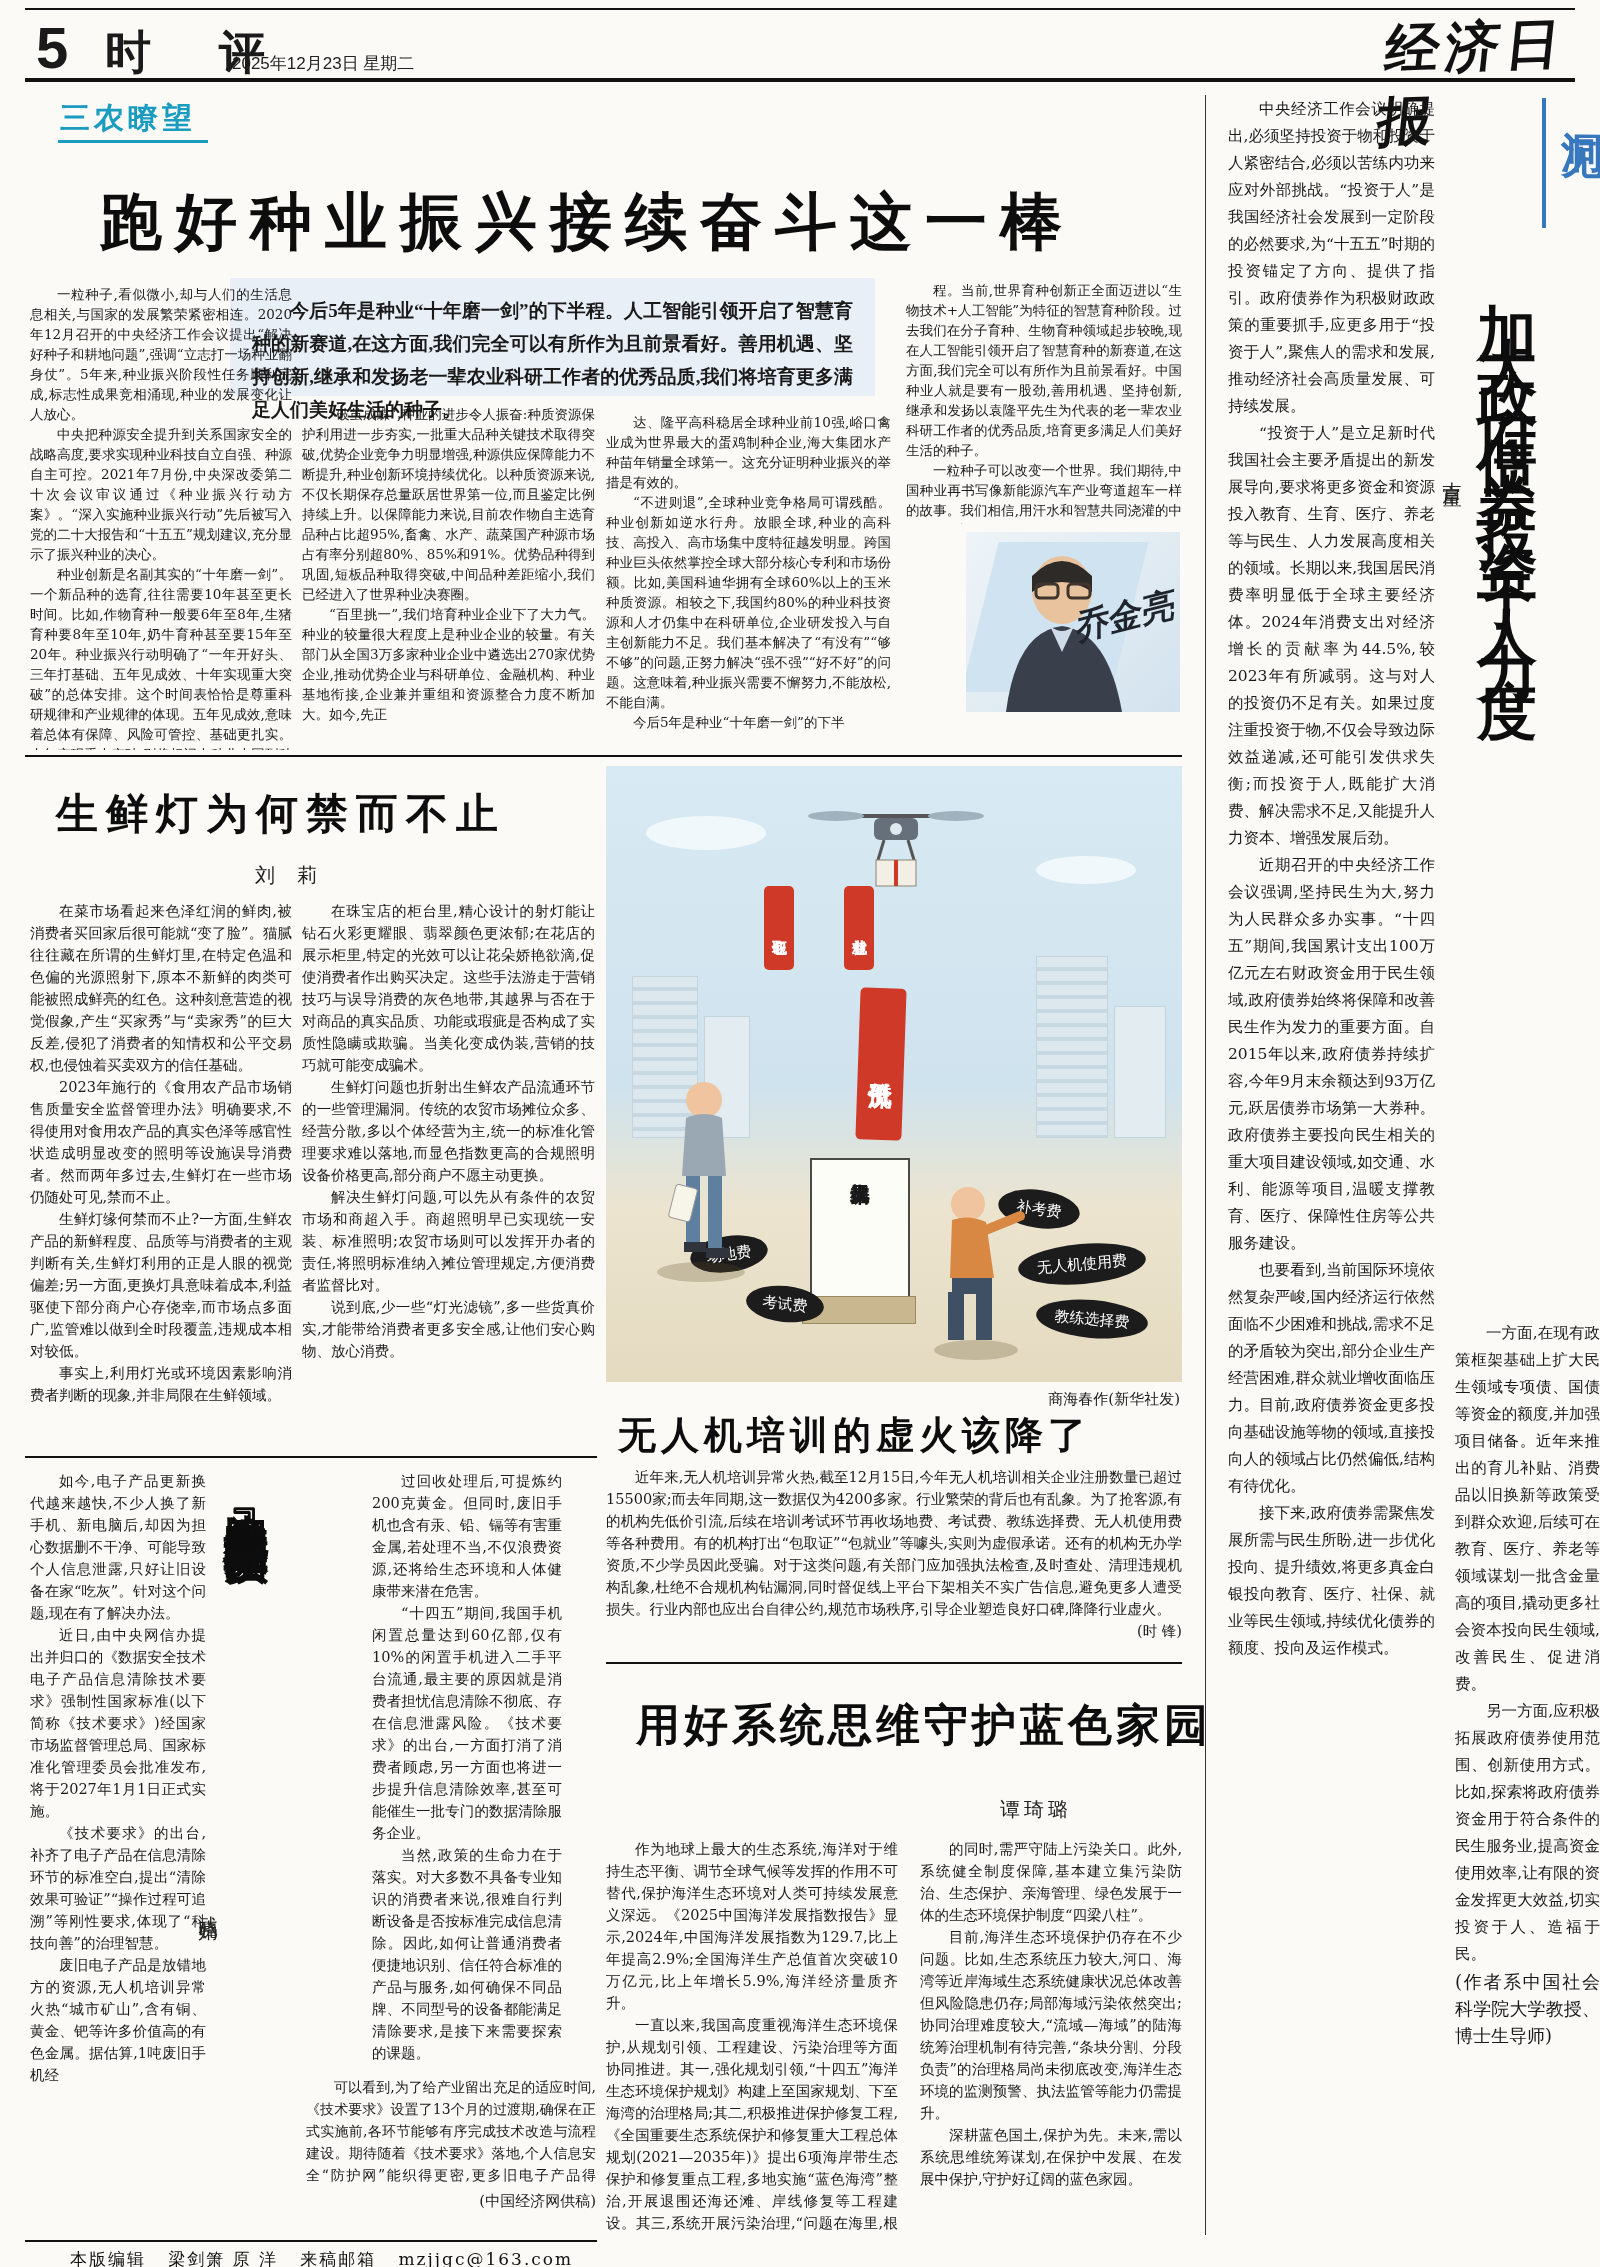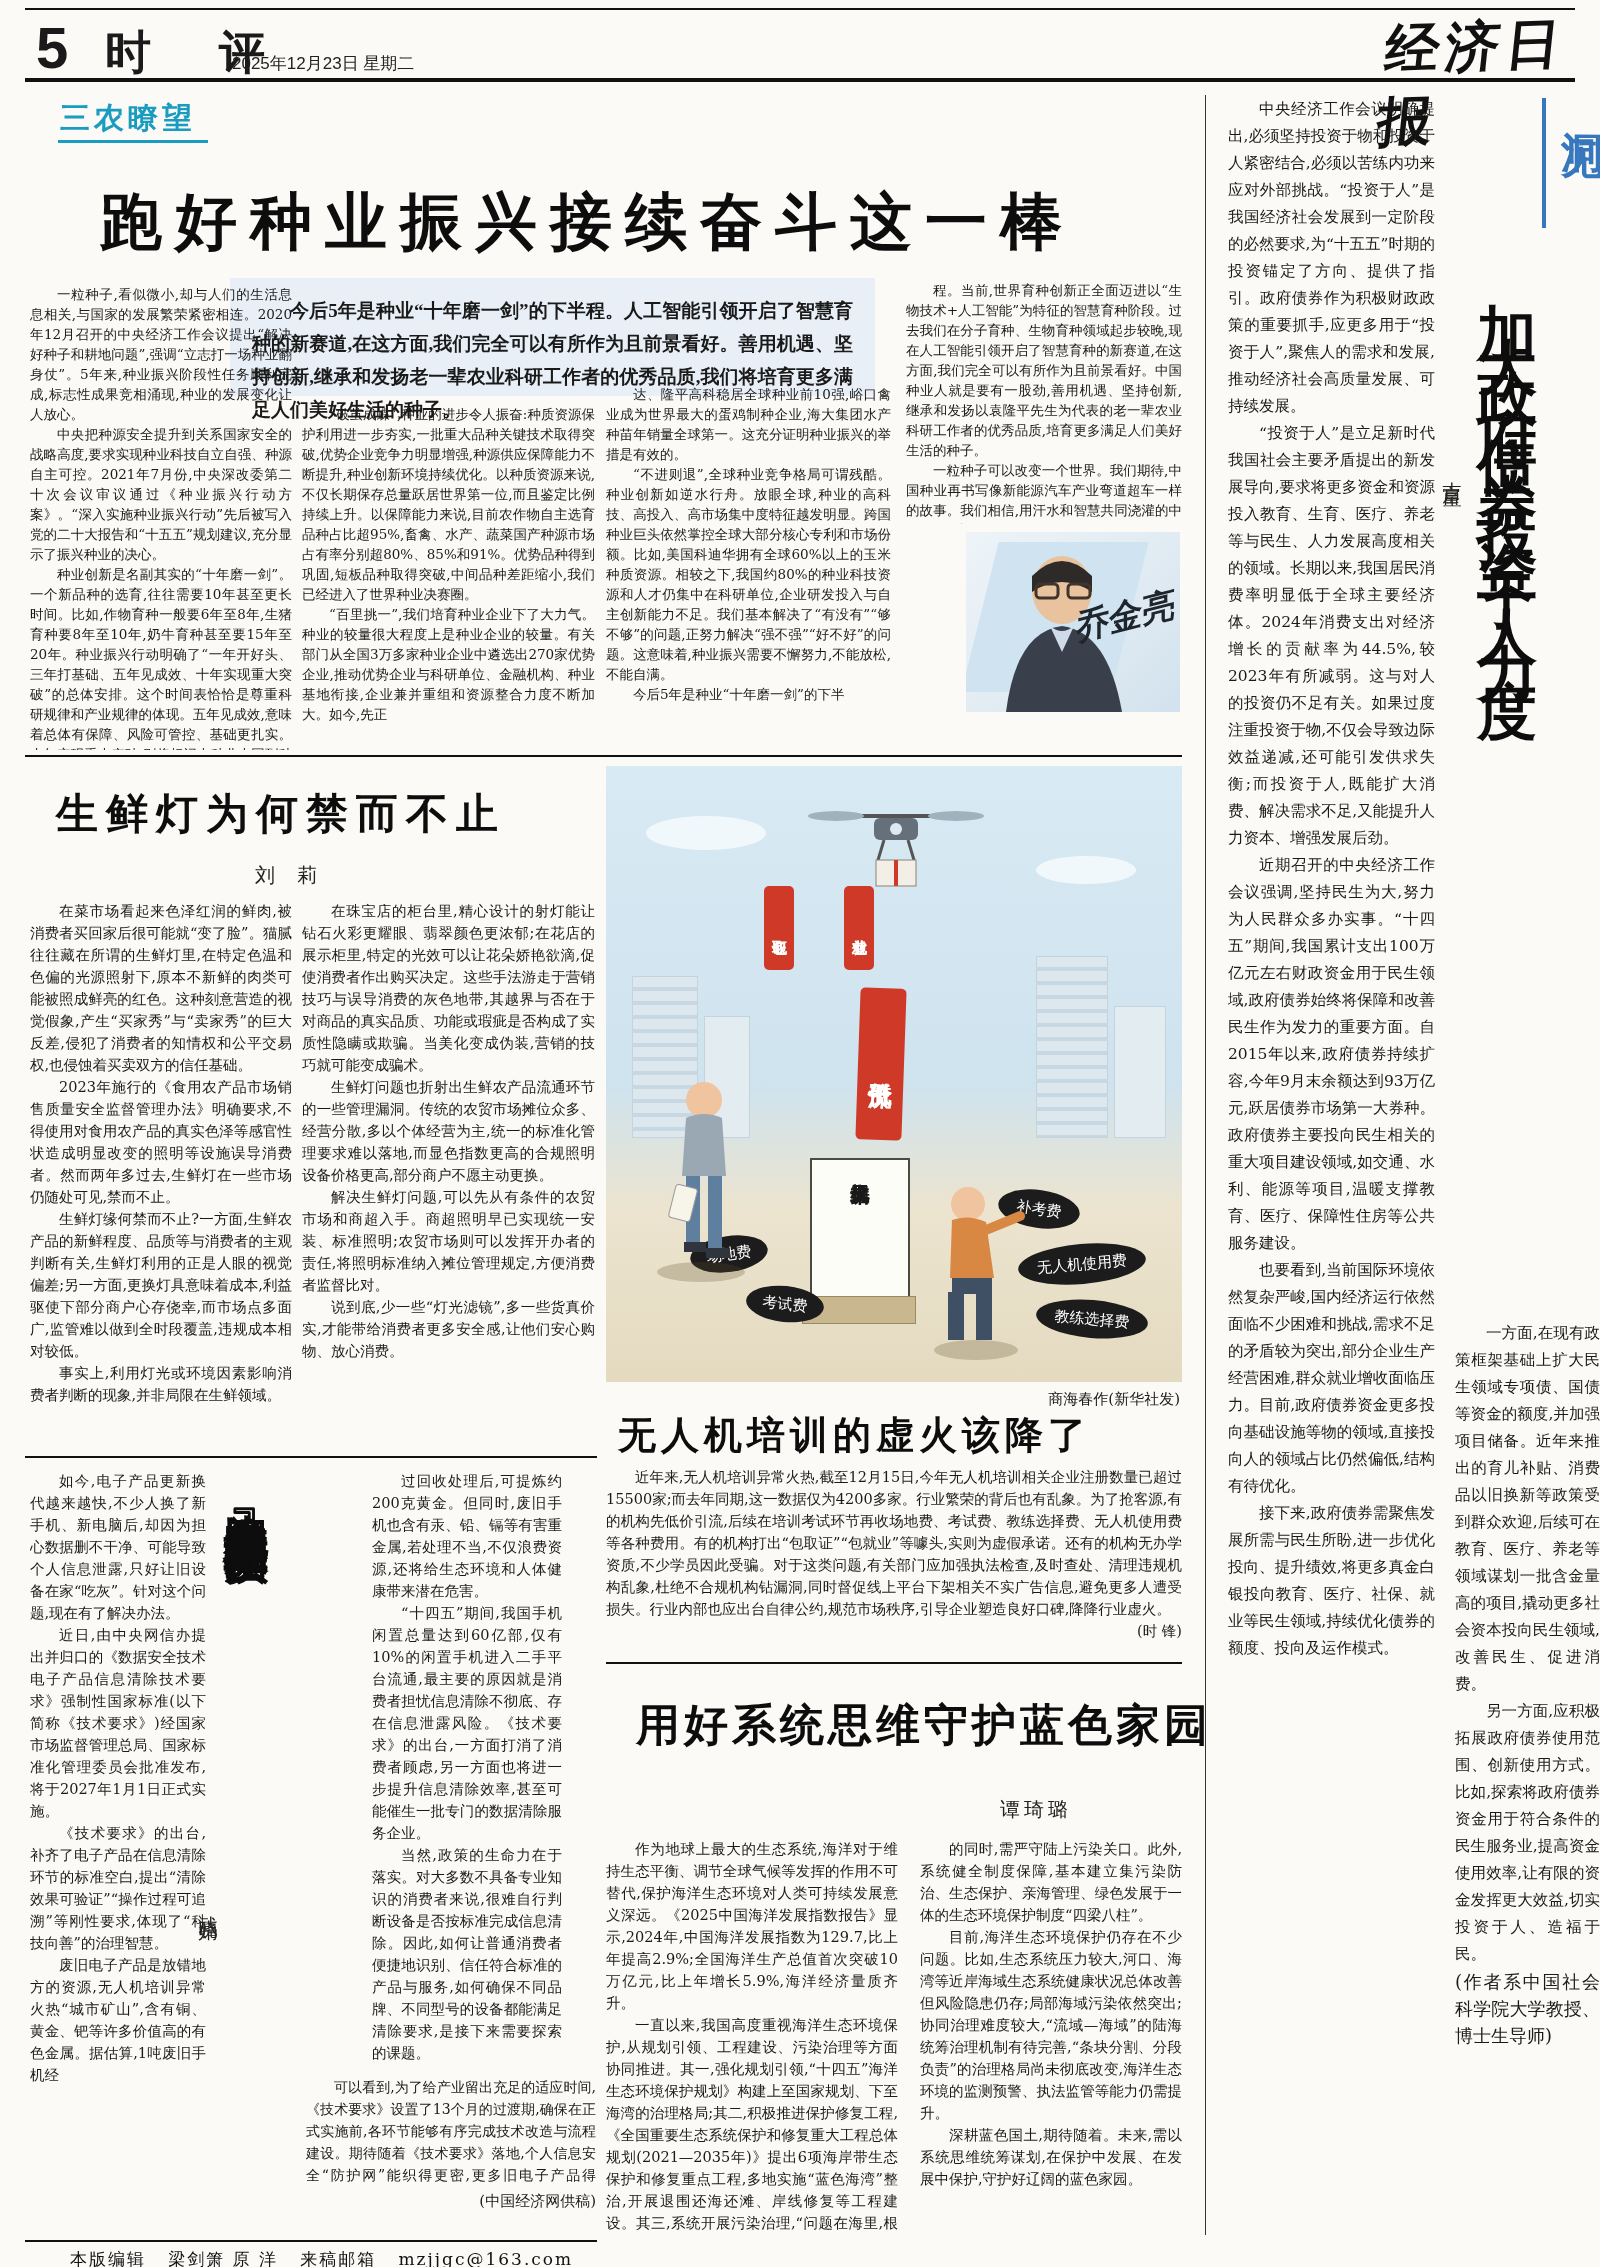--- a/index.html
+++ b/index.html
@@ -77,21 +77,21 @@
 
   <div class="abs col" style="left:30px;top:284px;width:262px;height:466px;">
     <p>一粒种子,看似微小,却与人们的生活息息相关,与国家的发展繁荣紧密相连。2020年12月召开的中央经济工作会议提出“解决好种子和耕地问题”,强调“立志打一场种业翻身仗”。5年来,种业振兴阶段性任务顺利完成,标志性成果竞相涌现,种业的发展变化让人放心。</p>
     <p>中央把种源安全提升到关系国家安全的战略高度,要求实现种业科技自立自强、种源自主可控。2021年7月份,中央深改委第二十次会议审议通过《种业振兴行动方案》。“深入实施种业振兴行动”先后被写入党的二十大报告和“十五五”规划建议,充分显示了振兴种业的决心。</p>
     <p>种业创新是名副其实的“十年磨一剑”。一个新品种的选育,往往需要10年甚至更长时间。比如,作物育种一般要6年至8年,生猪育种要8年至10年,奶牛育种甚至要15年至20年。种业振兴行动明确了“一年开好头、三年打基础、五年见成效、十年实现重大突破”的总体安排。这个时间表恰恰是尊重科研规律和产业规律的体现。五年见成效,意味着总体有保障、风险可管控、基础更扎实。十年实现重大突破,则将标记由种业大国到种业强国所能达到的新高度。</p>
   </div>
   <div class="abs col" style="left:302px;top:404px;width:293px;height:346px;">
     <p>“破茧成蝶”,种业的进步令人振奋:种质资源保护利用进一步夯实,一批重大品种关键技术取得突破,优势企业竞争力明显增强,种源供应保障能力不断提升,种业创新环境持续优化。以种质资源来说,不仅长期保存总量跃居世界第一位,而且鉴定比例持续上升。以保障能力来说,目前农作物自主选育品种占比超95%,畜禽、水产、蔬菜国产种源市场占有率分别超80%、85%和91%。优势品种得到巩固,短板品种取得突破,中间品种差距缩小,我们已经进入了世界种业决赛圈。</p>
     <p>“百里挑一”,我们培育种业企业下了大力气。种业的较量很大程度上是种业企业的较量。有关部门从全国3万多家种业企业中遴选出270家优势企业,推动优势企业与科研单位、金融机构、种业基地衔接,企业兼并重组和资源整合力度不断加大。如今,先正</p>
   </div>
-  <div class="abs col" style="left:606px;top:384px;width:285px;height:346px;">
+  <div class="abs col" style="left:606px;top:412px;width:285px;height:346px;">
     <p>达、隆平高科稳居全球种业前10强,峪口禽业成为世界最大的蛋鸡制种企业,海大集团水产种苗年销量全球第一。这充分证明种业振兴的举措是有效的。</p>
     <p>“不进则退”,全球种业竞争格局可谓残酷。种业创新如逆水行舟。放眼全球,种业的高科技、高投入、高市场集中度特征越发明显。跨国种业巨头依然掌控全球大部分核心专利和市场份额。比如,美国科迪华拥有全球60%以上的玉米种质资源。相较之下,我国约80%的种业科技资源和人才仍集中在科研单位,企业研发投入与自主创新能力不足。我们基本解决了“有没有”“够不够”的问题,正努力解决“强不强”“好不好”的问题。这意味着,种业振兴需要不懈努力,不能放松,不能自满。</p>
     <p>今后5年是种业“十年磨一剑”的下半</p>
   </div>
   <div class="abs col" style="left:906px;top:280px;width:276px;height:244px;">
     <p>程。当前,世界育种创新正全面迈进以“生物技术+人工智能”为特征的智慧育种阶段。过去我们在分子育种、生物育种领域起步较晚,现在人工智能引领开启了智慧育种的新赛道,在这方面,我们完全可以有所作为且前景看好。中国种业人就是要有一股劲,善用机遇、坚持创新,继承和发扬以袁隆平先生为代表的老一辈农业科研工作者的优秀品质,培育更多满足人们美好生活的种子。</p>
     <p>一粒种子可以改变一个世界。我们期待,中国种业再书写像新能源汽车产业弯道超车一样的故事。我们相信,用汗水和智慧共同浇灌的中国种业将迎来更大发展。</p>
   </div>
 
   <div class="abs photo" style="left:966px;top:532px;width:214px;height:180px;">
@@ -211,21 +211,21 @@
   <div class="abs rule" style="left:606px;top:1662px;width:576px;height:2px;"></div>
   <div class="abs h-sans" style="left:636px;top:1696px;font-size:44px;letter-spacing:4px;">用好系统思维守护蓝色家园</div>
   <div class="abs byline" style="left:1000px;top:1796px;letter-spacing:4px;">谭琦璐</div>
   <div class="abs col col15" style="left:606px;top:1838px;width:292px;height:396px;">
     <p>作为地球上最大的生态系统,海洋对于维持生态平衡、调节全球气候等发挥的作用不可替代,保护海洋生态环境对人类可持续发展意义深远。《2025中国海洋发展指数报告》显示,2024年,中国海洋发展指数为129.7,比上年提高2.9%;全国海洋生产总值首次突破10万亿元,比上年增长5.9%,海洋经济量质齐升。</p>
     <p>一直以来,我国高度重视海洋生态环境保护,从规划引领、工程建设、污染治理等方面协同推进。其一,强化规划引领,“十四五”海洋生态环境保护规划》构建上至国家规划、下至海湾的治理格局;其二,积极推进保护修复工程,《全国重要生态系统保护和修复重大工程总体规划(2021—2035年)》提出6项海岸带生态保护和修复重点工程,多地实施“蓝色海湾”整治,开展退围还海还滩、岸线修复等工程建设。其三,系统开展污染治理,“问题在海里,根子在岸上”。在抓好近岸海域治理</p>
   </div>
   <div class="abs col col15" style="left:920px;top:1838px;width:262px;height:396px;">
     <p>的同时,需严守陆上污染关口。此外,系统健全制度保障,基本建立集污染防治、生态保护、亲海管理、绿色发展于一体的生态环境保护制度“四梁八柱”。</p>
     <p>目前,海洋生态环境保护仍存在不少问题。比如,生态系统压力较大,河口、海湾等近岸海域生态系统健康状况总体改善但风险隐患仍存;局部海域污染依然突出;协同治理难度较大,“流域—海域”的陆海统筹治理机制有待完善,“条块分割、分段负责”的治理格局尚未彻底改变,海洋生态环境的监测预警、执法监管等能力仍需提升。</p>
-    <p>深耕蓝色国土,期待随着。未来,需以系统思维统筹谋划,在保护中发展、在发展中保护,守护好辽阔的蓝色家园。</p>
+    <p>深耕蓝色国土,保护为先。未来,需以系统思维统筹谋划,在保护中发展、在发展中保护,守护好辽阔的蓝色家园。</p>
   </div>
 
   <div class="abs vline" style="left:1205px;top:95px;height:2140px;"></div>
   <div class="abs dongjian" style="left:1542px;top:98px;height:130px;">洞见</div>
   <div class="abs vh-side" style="left:1466px;top:255px;height:1030px;">加大政府债券投资于人力度</div>
   <div class="abs vauthor" style="left:1440px;top:466px;height:80px;">吉富星</div>
   <div class="abs sidecol" style="left:1228px;top:96px;width:207px;height:2138px;">
     <p>中央经济工作会议明确提出,必须坚持投资于物和投资于人紧密结合,必须以苦练内功来应对外部挑战。“投资于人”是我国经济社会发展到一定阶段的必然要求,为“十五五”时期的投资锚定了方向、提供了指引。政府债券作为积极财政政策的重要抓手,应更多用于“投资于人”,聚焦人的需求和发展,推动经济社会高质量发展、可持续发展。</p>
     <p>“投资于人”是立足新时代我国社会主要矛盾提出的新发展导向,要求将更多资金和资源投入教育、生育、医疗、养老等与民生、人力发展高度相关的领域。长期以来,我国居民消费率明显低于全球主要经济体。2024年消费支出对经济增长的贡献率为44.5%,较2023年有所减弱。这与对人的投资仍不足有关。如果过度注重投资于物,不仅会导致边际效益递减,还可能引发供求失衡;而投资于人,既能扩大消费、解决需求不足,又能提升人力资本、增强发展后劲。</p>
     <p>近期召开的中央经济工作会议强调,坚持民生为大,努力为人民群众多办实事。“十四五”期间,我国累计支出100万亿元左右财政资金用于民生领域,政府债券始终将保障和改善民生作为发力的重要方面。自2015年以来,政府债券持续扩容,今年9月末余额达到93万亿元,跃居债券市场第一大券种。政府债券主要投向民生相关的重大项目建设领域,如交通、水利、能源等项目,温暖支撑教育、医疗、保障性住房等公共服务建设。</p>

